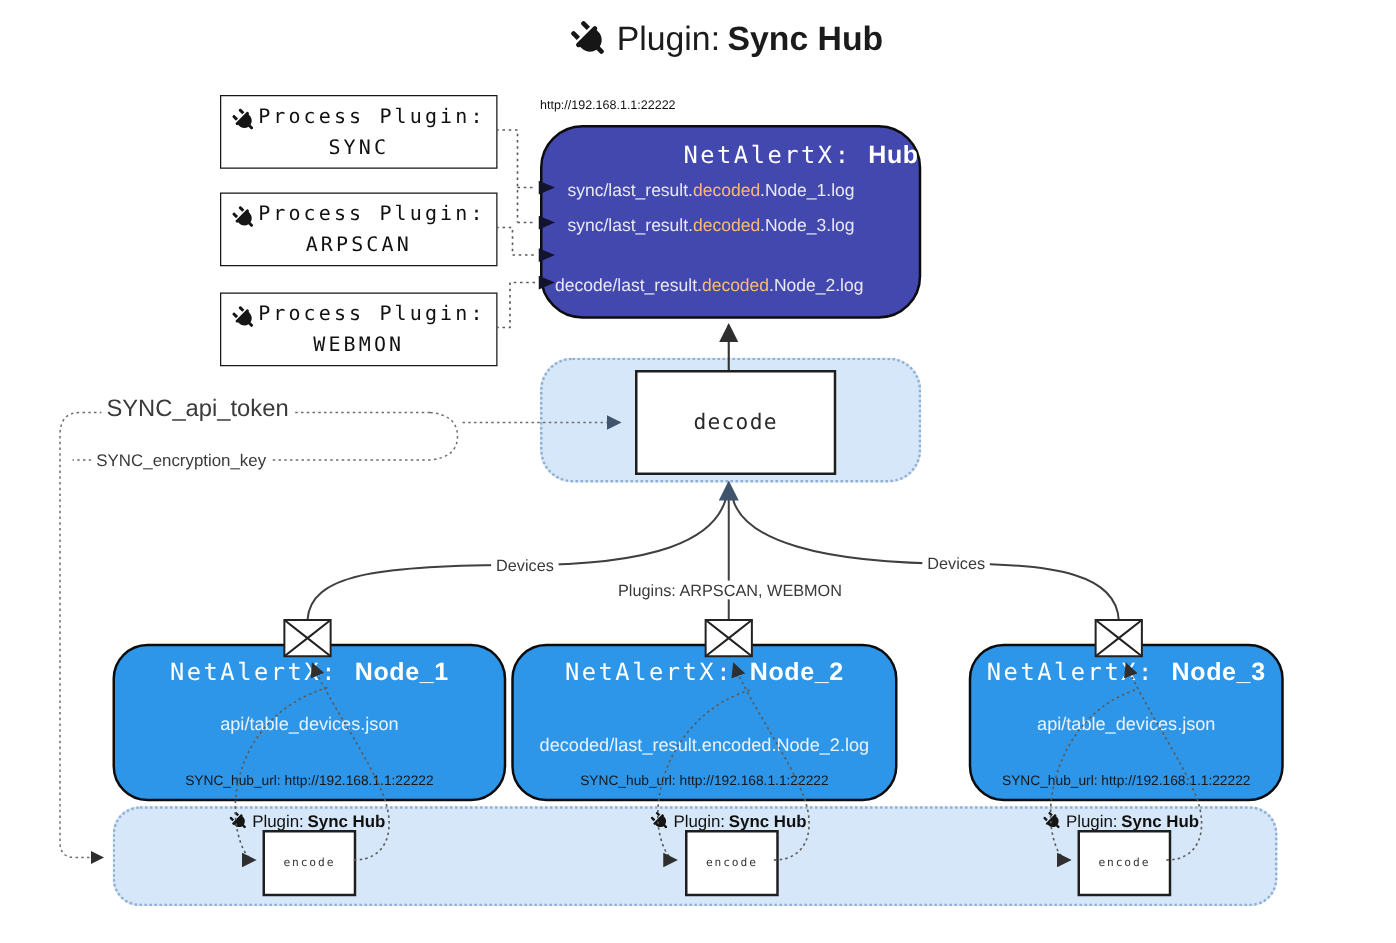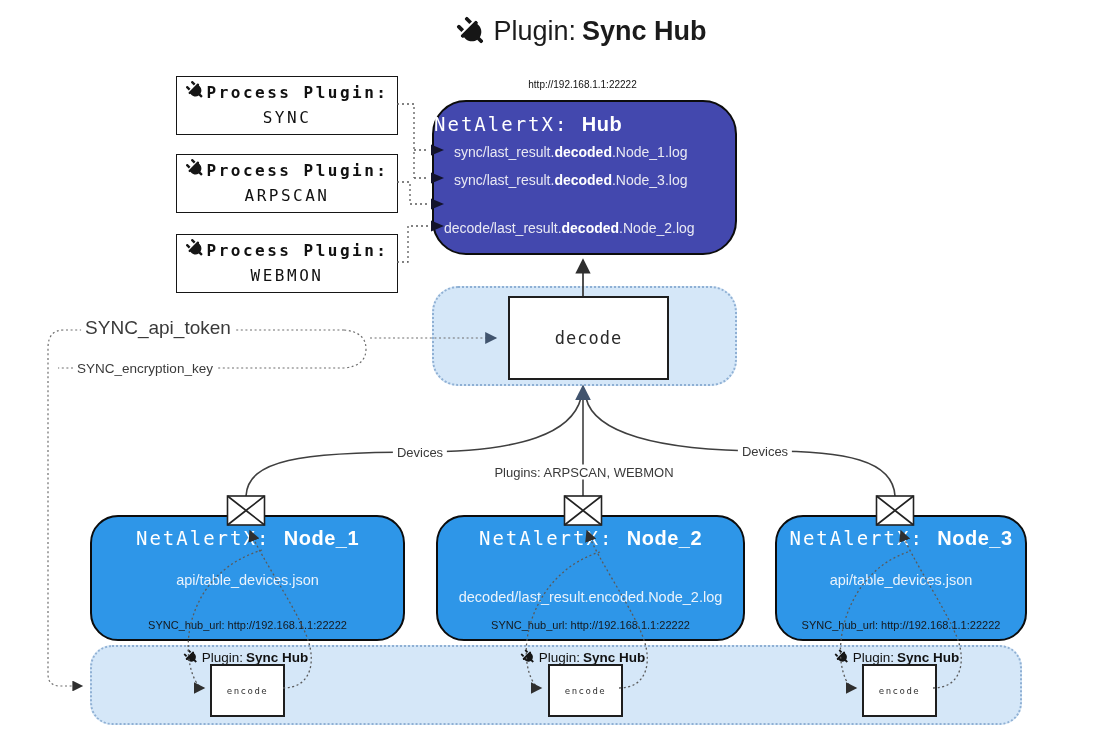--- a/index.html
+++ b/index.html
@@ -8,31 +8,31 @@
   .abs{position:absolute;}
   
   .title{top:16px;left:232px;width:700px;display:flex;align-items:center;justify-content:center;
          gap:6px;font-size:27px;color:#1b1b1b;}
   .title .bold{font-weight:700;}
   .plug{transform:rotate(-45deg);fill:#161616;}
   
   .pbox{left:176px;width:220px;height:57px;background:#fff;border:1.6px solid #161616;
         font-family:"DejaVu Sans Mono",monospace;font-size:16px;letter-spacing:2.5px;color:#111;
         display:flex;flex-direction:column;align-items:center;justify-content:center;line-height:1.55;}
-  .pbox .l1{display:flex;align-items:flex-start;gap:2px;letter-spacing:2.5px;font-weight:bold;}
+  .pbox .l1{display:flex;align-items:flex-end;gap:2px;letter-spacing:2.5px;}
   
   .hub{left:432px;top:100px;width:301px;height:151px;background:#4348ae;border:2px solid #0c0c0c;
        border-radius:34px;}
-  .hub-url{left:432px;top:79px;width:301px;text-align:center;font-size:10px;color:#111;}
-  .hub-title{top:11px;left:0;width:100%;text-align:left;color:#fff;
+  .hub-url{left:432px;top:79px;width:301px;font-size:10px;color:#111;}
+  .hub-title{top:11px;left:0;width:100%;text-align:right;color:#fff;
              font-family:"DejaVu Sans Mono",monospace;font-size:19px;letter-spacing:2px;}
   .hub-title .bold,.node-title .bold{font-family:"Liberation Sans",sans-serif;font-weight:700;
              font-size:20px;letter-spacing:0.5px;}
   .hubrow{color:#e9e9f3;font-size:14px;white-space:nowrap;}
-  .hubrow b{font-weight:700;color:#ffffff;}
+  .hubrow b{font-weight:400;color:#fdba74;}
   
   .dec-wrap{left:432px;top:286px;width:305px;height:100px;background:#d5e7f8;
             border:2px dotted #8fb0d4;border-radius:26px;box-sizing:border-box;}
   .wbox{background:#fff;border:2px solid #1e1e1e;display:flex;align-items:center;justify-content:center;
         font-family:"DejaVu Sans Mono",monospace;color:#2a2a2a;}
   .decode{left:508px;top:296px;width:157px;height:80px;font-size:17px;letter-spacing:1px;}
   
   .wirelabel{transform:translate(-50%,-50%);background:#fff;padding:0 4px;font-size:13px;
              color:#3a3a3a;white-space:nowrap;}
   
@@ -122,21 +122,21 @@
     <span>decode</span>
   </div>
 
   <div class="abs node" style="left:90px;width:311px">
     <div class="abs node-title">
       <span>NetAlertX:</span> <span class="bold">Node_1</span>
     </div>
     <div class="abs nfile" style="top:55px">api/table_devices.json</div>
     <div class="abs nurl">SYNC_hub_url: http://192.168.1.1:22222</div>
   </div>
-  <div class="abs node" style="left:436px;width:305px">
+  <div class="abs node" style="left:409px;width:305px">
     <div class="abs node-title">
       <span>NetAlertX:</span> <span class="bold">Node_2</span>
     </div>
     <div class="abs nfile" style="top:72px">decoded/last_result.encoded.Node_2.log</div>
     <div class="abs nurl">SYNC_hub_url: http://192.168.1.1:22222</div>
   </div>
   <div class="abs node" style="left:775px;width:248px">
     <div class="abs node-title">
       <span>NetAlertX:</span> <span class="bold">Node_3</span>
     </div>

